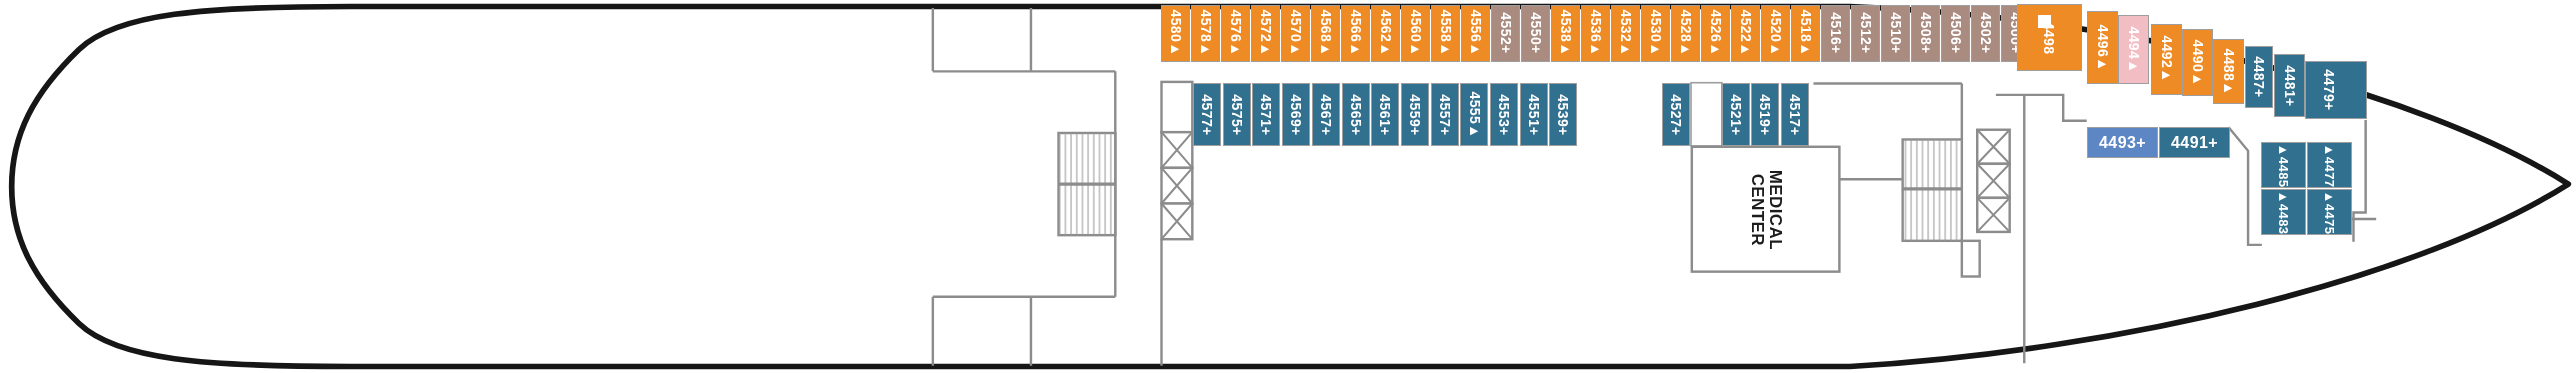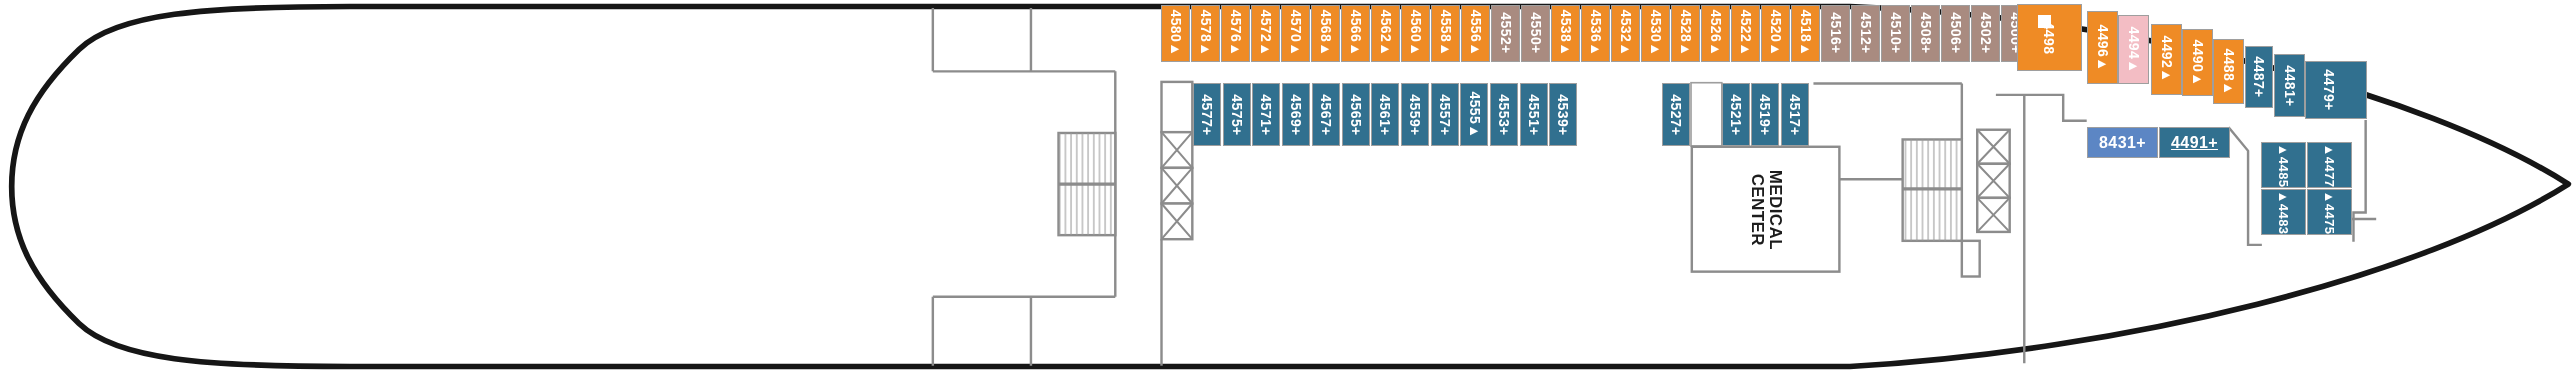--- a/index.html
+++ b/index.html
@@ -265,23 +265,23 @@
       <div class="cabin" style="left: 2245px; top: 46px; width: 28px; height: 62px; background: rgb(49, 112, 143);">
         <span>4487+</span>
       </div>
       <div class="cabin" style="left: 2274px; top: 54px; width: 31px; height: 63px; background: rgb(49, 112, 143);">
         <span>4481+</span>
       </div>
       <div class="cabin wide" style="left: 2305px; top: 61px; width: 62px; height: 58px; background: rgb(49, 112, 143);">
         <span>4479+</span>
       </div>
       <div class="cabin horiz" style="left: 2087px; top: 127px; width: 71px; height: 31px; background: rgb(92, 134, 196);">
-        <span>8431+</span>
-      </div>
-      <div class="cabin horiz" style="left: 2159px; top: 127px; width: 71px; height: 31px; background: rgb(49, 112, 143); text-decoration: underline;">
+        <span>4493+</span>
+      </div>
+      <div class="cabin horiz" style="left: 2159px; top: 127px; width: 71px; height: 31px; background: rgb(49, 112, 143);">
         <span>4491+</span>
       </div>
       <div class="cabin grid" style="left: 2261px; top: 142px; width: 45px; height: 46px; background: rgb(49, 112, 143);">
         <span>▲4485</span>
       </div>
       <div class="cabin grid" style="left: 2307px; top: 142px; width: 45px; height: 46px; background: rgb(49, 112, 143);">
         <span>▲4477</span>
       </div>
       <div class="cabin grid" style="left: 2261px; top: 189px; width: 45px; height: 46px; background: rgb(49, 112, 143);">
         <span>▲4483</span>

